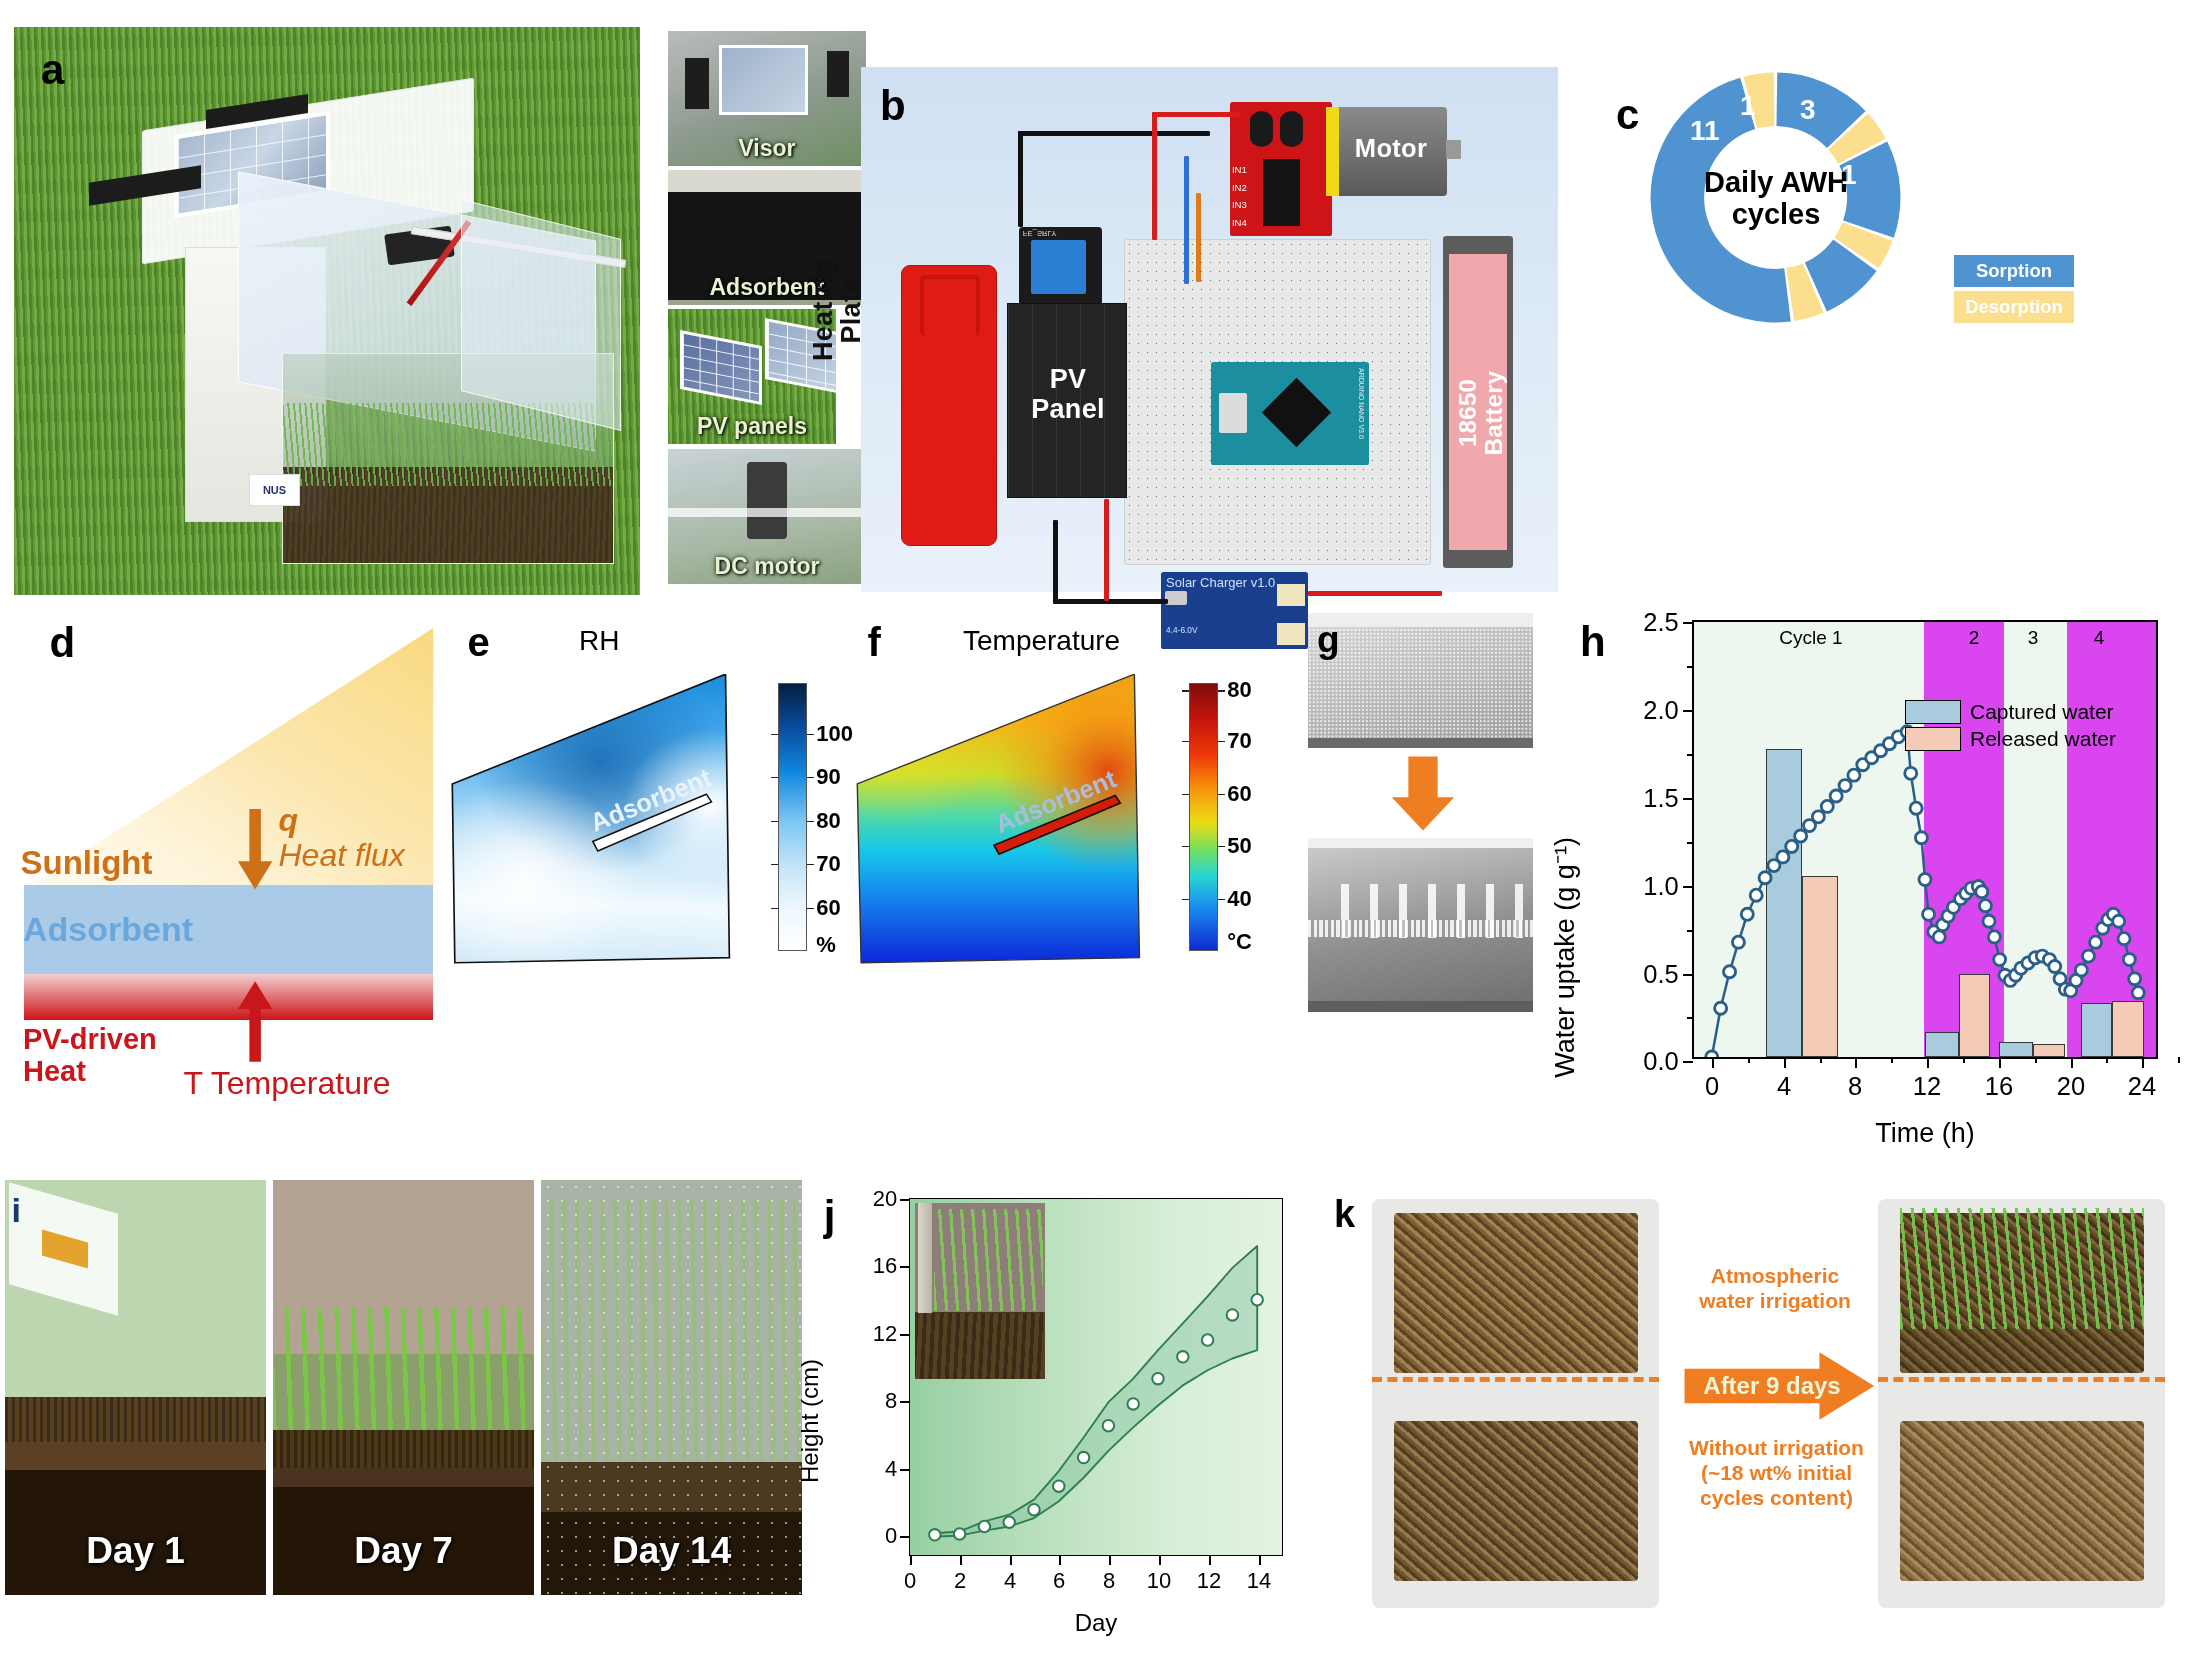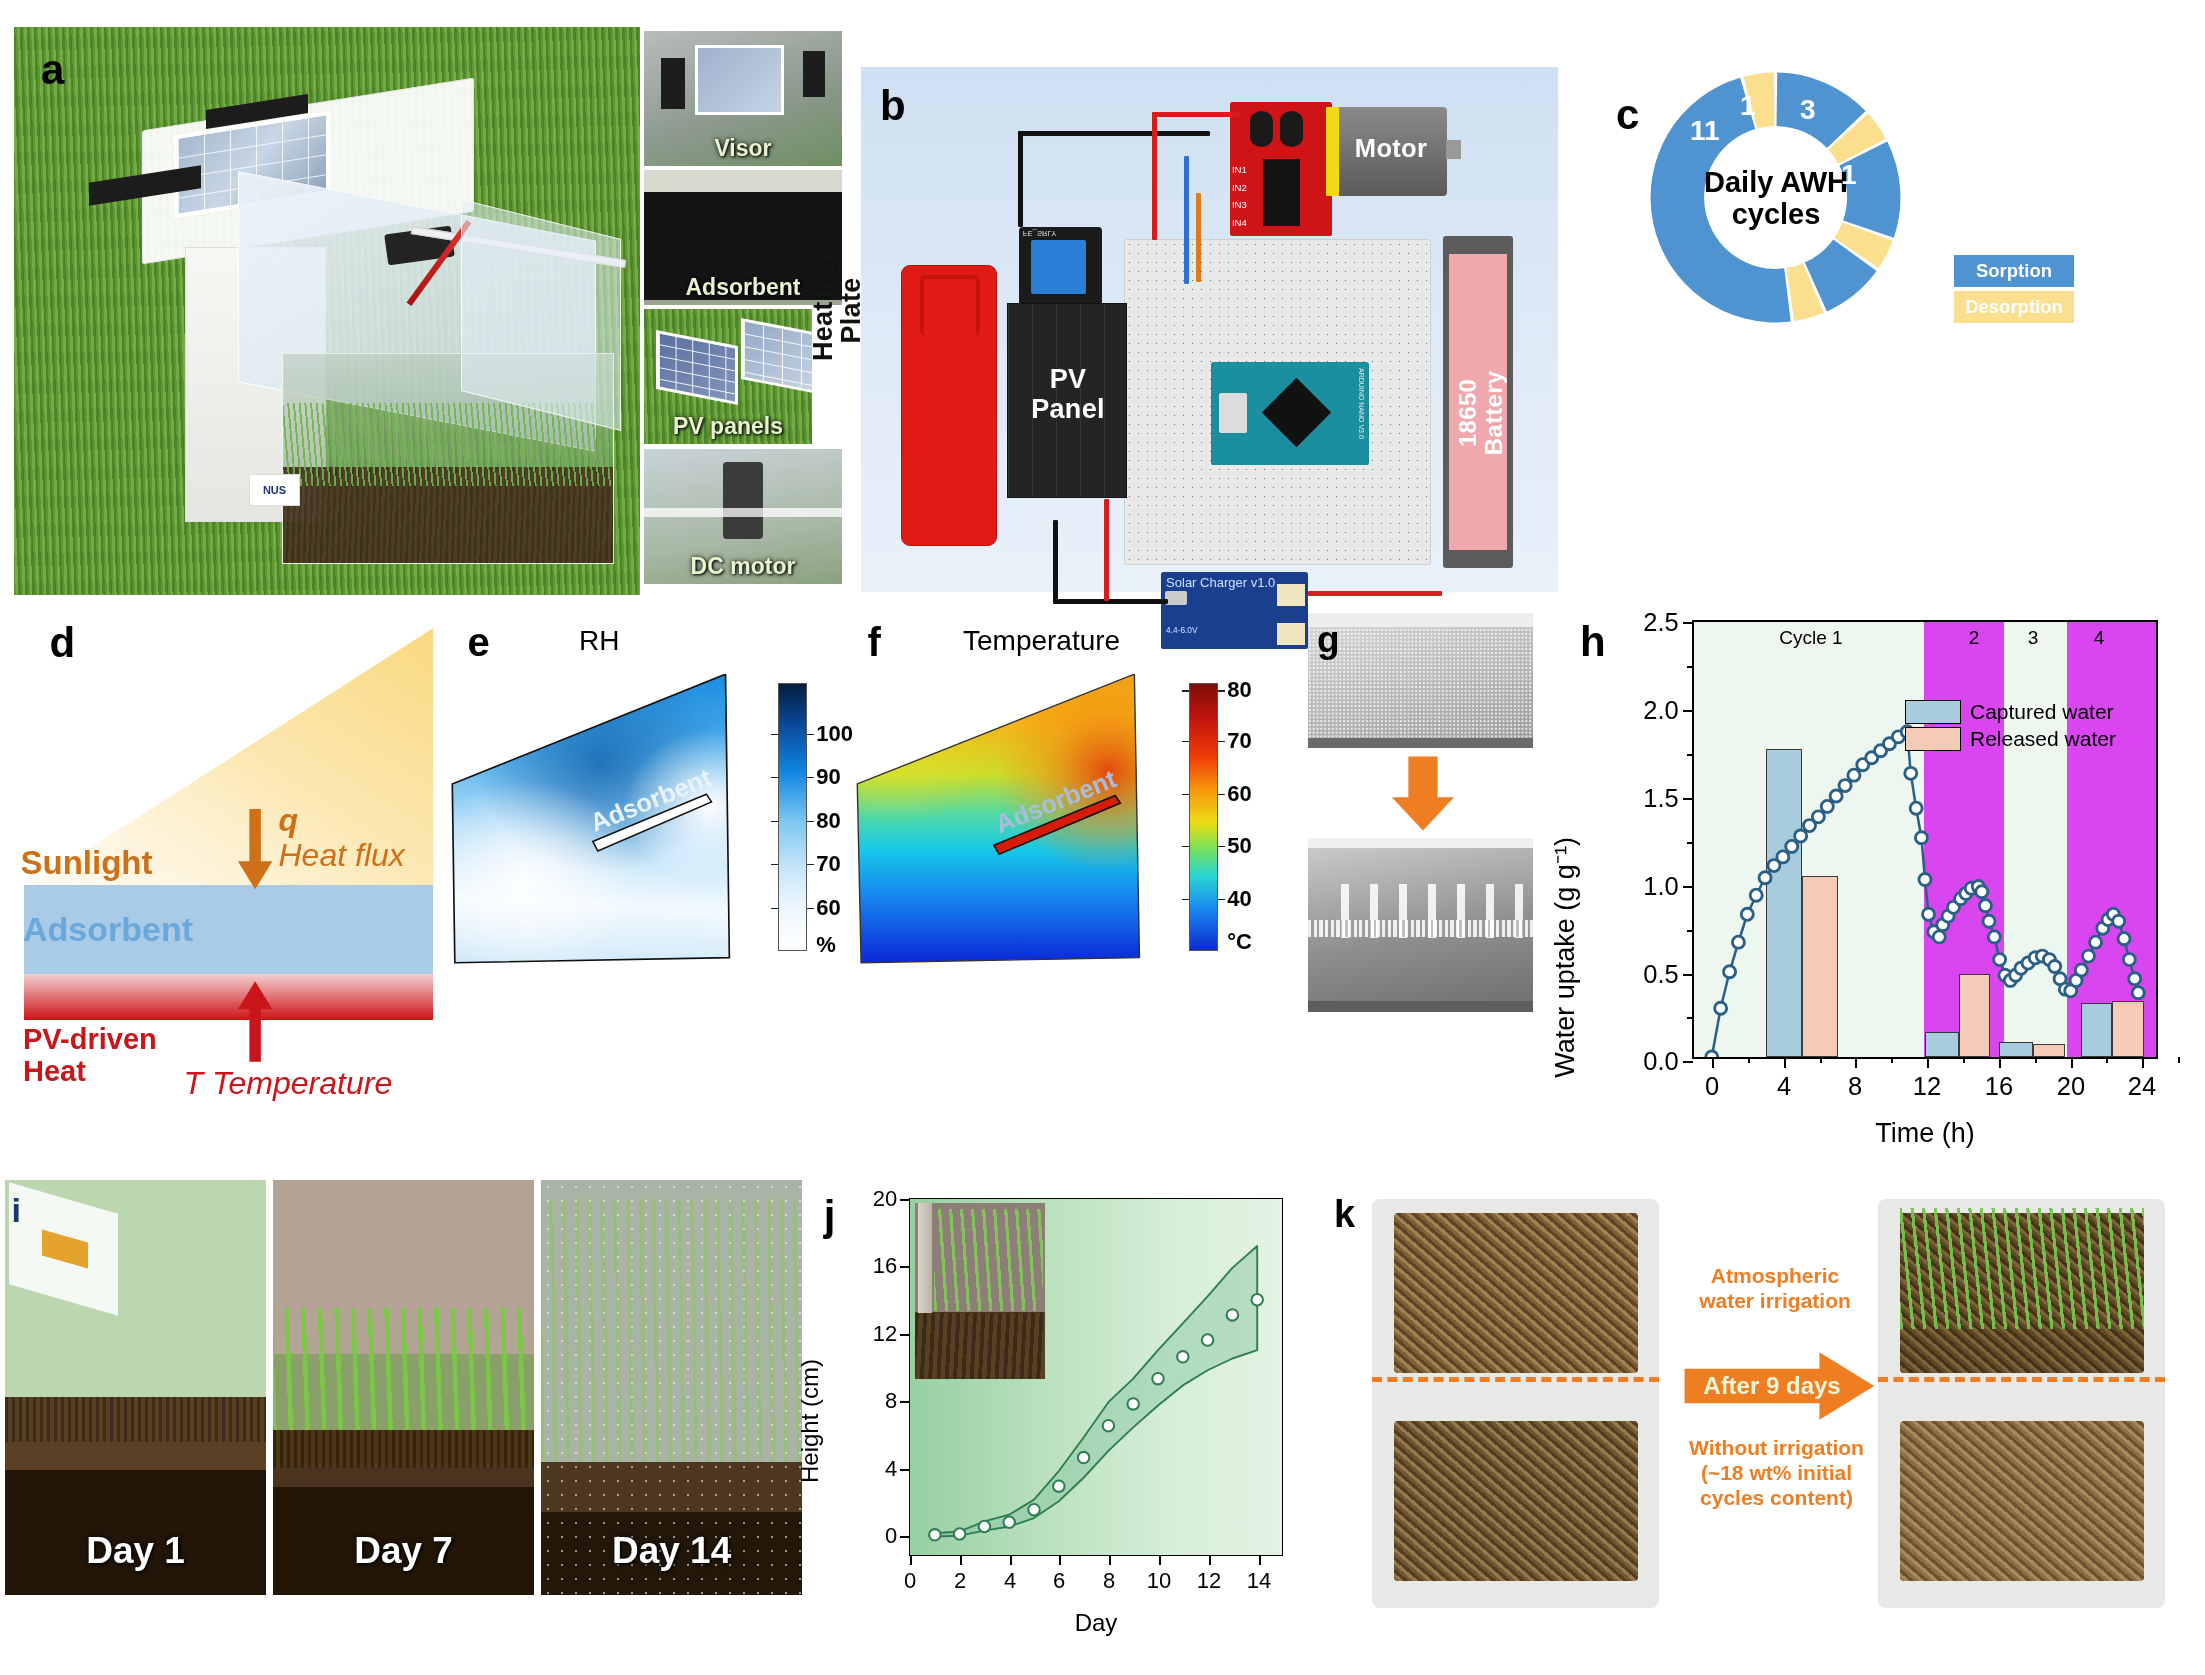--- a/index.html
+++ b/index.html
@@ -140,21 +140,21 @@
     <div style="position:absolute;left:0;right:0;bottom:77px;height:83px;background:repeating-linear-gradient(85deg,rgba(110,180,80,.9) 0 1.9px,transparent 1.9px 5.7px);"></div>
   </div>
   <div class="a-box" style="left:372px;top:203px;width:67px;height:31px;background:#232323;border-radius:3.2px;transform:rotate(-8deg);"></div>
   <div class="a-box" style="left:396px;top:216px;width:217px;height:8.3px;background:#efefef;transform:rotate(9deg);border:0.6px solid #ccc;"></div>
   <div class="a-box" style="left:422px;top:185px;width:5.7px;height:102px;background:linear-gradient(#d33,#a11);transform:rotate(36deg);"></div>
   <div class="a-box" style="left:447px;top:192px;width:160px;height:192px;background:rgba(228,238,248,.55);transform:skewY(14deg);border:1.3px solid rgba(255,255,255,.8);"></div>
   <div class="a-box" style="left:235px;top:447px;width:51px;height:32px;background:#fff;border:0.6px solid #ddd;display:flex;align-items:center;justify-content:center;font-size:11px;font-weight:bold;color:#24356b;">NUS</div>
   <div class="plabel" style="left:27px;top:22px;font-size:42px;">a</div>
 </div>
 
-<div class="panel" style="left:644px;top:31px;width:198px;height:562px;">
+<div class="panel" style="left:668px;top:31px;width:198px;height:562px;">
   <div class="photo" style="left:0;top:0;width:198px;height:135px;background:linear-gradient(160deg,#b9bcbb,#8d9a8e 55%,#6f8f63);">
     <div style="position:absolute;left:51px;top:14px;width:89px;height:70px;background:linear-gradient(135deg,#9fb2ca,#c6d4e4);border:3.8px solid #fff;"></div>
     <div style="position:absolute;left:16.6px;top:27px;width:24px;height:51px;background:#1d1d1d;"></div>
     <div style="position:absolute;right:16.6px;top:20.4px;width:22px;height:46px;background:#1d1d1d;"></div>
     <div class="photo-cap" style="bottom:3.8px;font-size:23px;color:#e8f3cf;">Visor</div>
   </div>
   <div class="photo" style="left:0;top:139px;width:198px;height:135px;background:linear-gradient(180deg,#d8d8cf 0 16%,#141414 16% 96%,#9aa38e 96% 100%);">
     <div class="photo-cap" style="bottom:3.8px;font-size:23px;color:#e8f3cf;">Adsorbent</div>
   </div>
   <div class="photo grass" style="left:0;top:278px;width:168px;height:135px;">
@@ -303,21 +303,21 @@
   </svg>
 
   <div style="position:absolute;left:9px;top:234px;font-size:33px;font-weight:bold;color:#cd7018;">Sunlight</div>
   <div style="position:absolute;left:267px;top:192px;font-size:32px;font-style:italic;font-weight:bold;color:#cd7018;">q</div>
   <div style="position:absolute;left:267px;top:227px;font-size:32px;font-style:italic;color:#cd7018;">Heat flux</div>
   <div style="position:absolute;left:11.5px;top:300px;font-size:34px;font-weight:bold;color:#6aa7db;">Adsorbent</div>
   <div style="position:absolute;left:11.5px;top:413px;font-size:29px;font-weight:bold;color:#c8161a;line-height:1.12;">
     <span>PV-driven</span><br>
     <span>Heat</span>
   </div>
-  <div style="position:absolute;left:172px;top:455px;font-size:32px;font-style:italic;color:#c8161a;white-space:nowrap;">
+  <div style="position:absolute;left:172px;top:455px;font-size:32px;color:#c8161a;white-space:nowrap;">
     <span>T</span>
     <span>Temperature</span>
   </div>
 </div>
 
 <div class="panel" id="panel-e">
   <div class="plabel" style="left:16.6px;top:9px;font-size:40px;">e</div>
   <div style="position:absolute;left:128px;top:11.5px;font-size:28px;color:#000;">RH</div>
 
   <svg viewBox="0 0 520 460" style="position:absolute;left:0;top:61px;width:332px;height:294px;">

